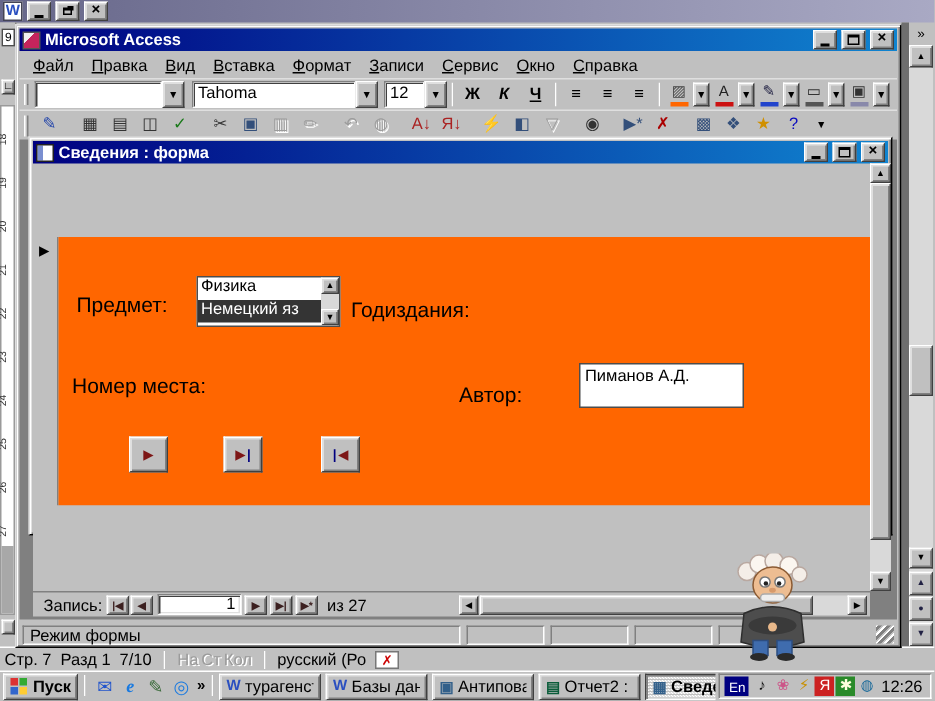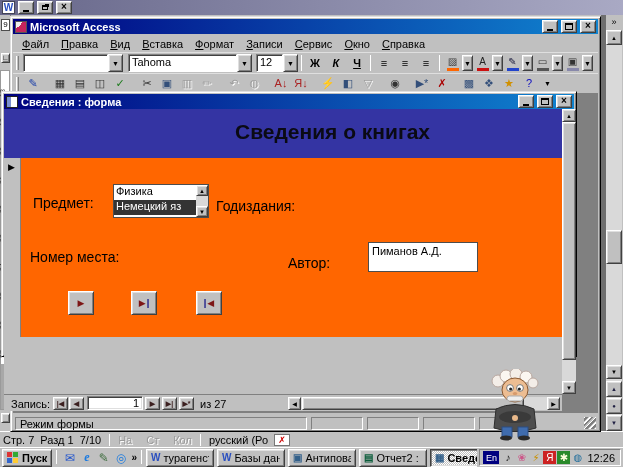--- a/index.html
+++ b/index.html
@@ -316,38 +316,35 @@
     <span class="sunken panel" style="width:52px;"></span>
         <span class="sunken panel" style="width:52px;"></span>
         <span class="sunken panel" style="width:52px;"></span>
         <span class="sunken panel" style="width:52px;"></span>
       </span>
     <span style="flex:1;"></span>
     <span class="grip-corner"></span>
   </div>
 </div>
 
-<div class="abs winframe" style="left:1px;top:91px;width:576px;height:266px;z-index:3;">
+<div class="abs winframe" style="left:19px;top:91px;width:576px;height:266px;z-index:3;">
   <div class="titlebar tb-active abs" style="left:2px;top:2px;right:2px;height:15px;">
     <span class="form-icon"></span>
     <span style="flex:1;overflow:hidden;">Сведения : форма</span>
     <span class="cap-btn">
         <i class="g-min"></i>
       </span>
     <span class="cap-btn">
         <i class="g-max"></i>
       </span>
     <span class="cap-btn">
         <span class="g-close">×</span>
       </span>
   </div>
 
-  <div class="abs" style="left:2px;top:17px;width:558px;height:49px;background:var(--form-header-blue);">
-    <span class="abs" style="left:231px;top:11px;font-size:21px;font-weight:bold;color:#0a0a14;">Сведения о книгах</span>
-  </div>
 
   <div class="abs" style="left:2px;top:66px;width:17px;height:179px;background:#c0c0c0;border-right:1px solid #808080;">
     <span class="abs" style="left:4px;top:4px;font-size:9px;color:#000;">▶</span>
   </div>
 
   <div class="abs" style="left:19px;top:66px;width:541px;height:179px;background:var(--detail-orange);">
     <span class="detail-label" style="left:12px;top:37px;">Предмет:</span>
 
     <div class="abs field" style="left:92px;top:26px;width:96px;height:34px;display:flex;">
       <div style="flex:1;overflow:hidden;">
@@ -426,21 +423,21 @@
     <ellipse cx="20" cy="69" rx="6" ry="2.6" fill="#2a2a2a"></ellipse>
     <ellipse cx="38" cy="69" rx="6" ry="2.6" fill="#2a2a2a"></ellipse>
   </svg>
 </div>
 
 <div class="abs statusbar" style="left:0;top:431px;width:623px;height:16px;background:#c0c0c0;border-top:1px solid #fff;padding:1px 3px;gap:6px;">
   <span>Стр. 7</span>
   <span>Разд 1</span>
   <span>7/10</span>
   <span class="sepv" style="height:12px;"></span>
-  <span style="display:flex;gap:14px;">
+  <span style="display:flex;gap:2px;">
 
   <span class="dim">На</span>
       <span class="dim">Ст</span>
       <span class="dim">Кол</span>
     </span>
   <span class="sepv" style="height:12px;"></span>
   <span>русский (Ро</span>
   <span style="width:16px;height:12px;background:#fff;border:1px solid #777;color:#c00;font-size:9px;line-height:10px;text-align:center;font-weight:bold;">✗</span>
 </div>
 

